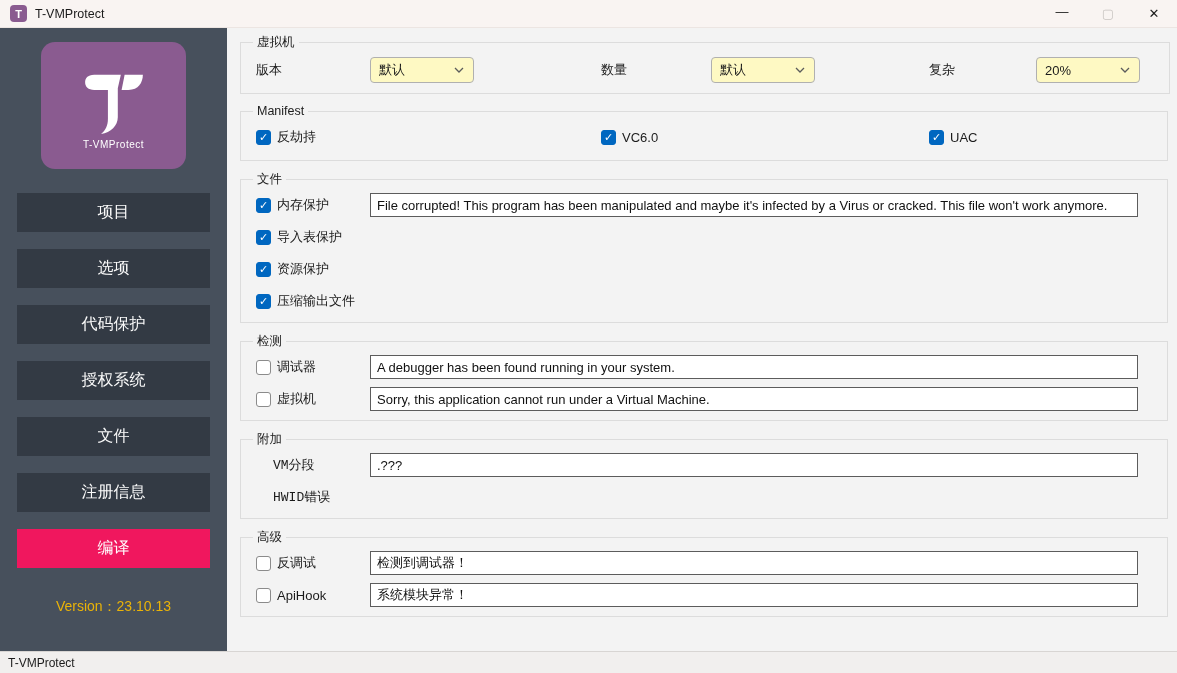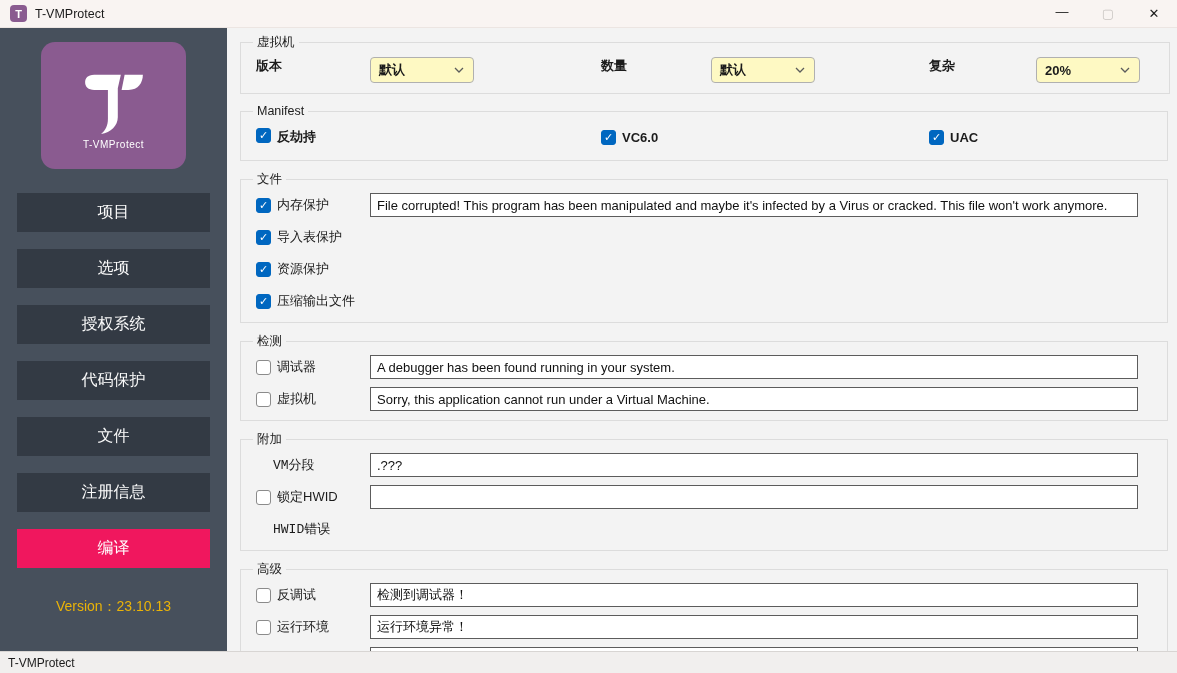--- a/index.html
+++ b/index.html
@@ -77,21 +77,21 @@
   .cb.checked{background:var(--checkbox-blue);border-color:var(--checkbox-blue);}
   .cb .tick{display:none;color:#fff;font-size:11px;line-height:1;}
   .cb.checked .tick{display:block;}
   .textbox{
     flex:1;height:24px;border:1px solid #5c5c5c;background:#fff;
     font-family:"Liberation Sans","DejaVu Sans",sans-serif;font-size:13px;
     padding:0 6px;color:#111;min-width:0;
   }
   
   .cols3{display:grid;grid-template-columns:345px 328px 1fr;align-items:center;height:36px;}
-  .cols3 .cell{display:flex;align-items:flex-start;font-weight:bold;}
+  .cols3 .cell{display:flex;align-items:center;}
   .cols3 .cell .lbl{width:117px;flex:none;padding-left:3px;}
   .cols3 .cell.c2 .lbl{width:113px;}
   .cols3 .cell.c3 .lbl{width:110px;}
   .select{
     width:104px;height:26px;background:#fef9c3;border:1px solid #b0b0b0;border-radius:4px;
     display:flex;align-items:center;padding:0 8px;cursor:pointer;
   }
   .select .sel-val{flex:1;font-size:13px;}
   .select svg{width:12px;height:12px;flex:none;stroke:#5c5c5c;}
   .chk-cell{display:flex;align-items:center;gap:6px;padding-left:3px;}
@@ -126,22 +126,22 @@
     <div class="logo-card">
       <svg viewBox="0 0 100 100">
         <path fill="#ffffff" d="M24 18 C15 18 12 23 12 28 C12 34 16 38 24 38 L42 38 L42 76 C42 85 39 91 33 96 C46 94 55 85 55 74 L55 38 L55 36 L59 18 Z"></path>
         <path fill="#ffffff" d="M64 18 L88 18 C88 28 82 38 69 38 L60 38 Z"></path>
       </svg>
       <div class="logo-label">T-VMProtect</div>
     </div>
     <div class="nav" style="margin-top:24px;">
       <div class="nav-btn">项目</div>
       <div class="nav-btn">选项</div>
+      <div class="nav-btn">代码保护</div>
       <div class="nav-btn">授权系统</div>
-      <div class="nav-btn">代码保护</div>
       <div class="nav-btn">文件</div>
       <div class="nav-btn">注册信息</div>
       <div class="nav-btn compile">编译</div>
     </div>
     <div class="version">Version：23.10.13</div>
   </div>
 
   <div class="main">
 
     <fieldset>
@@ -258,48 +258,34 @@
 
     <fieldset>
       <legend>附加</legend>
       <div class="row">
         <span class="row-label plain">
           <span>VM分段</span>
         </span>
         <input class="textbox" type="text" value=".???" style="">
       </div>
       <div class="row">
-        <span class="row-label">
-          <span class="cb"></span>
-          <span>锁定HWID</span>
-        </span>
-        <input class="textbox" type="text" value="" style="">
-      </div>
-      <div class="row">
         <span class="row-label plain">
           <span>HWID错误</span>
         </span>
       </div>
     </fieldset>
 
     <fieldset>
       <legend>高级</legend>
       <div class="row">
         <span class="row-label">
           <span class="cb"></span>
           <span>反调试</span>
         </span>
         <input class="textbox" type="text" value="检测到调试器！" style="">
-      </div>
-      <div class="row">
-        <span class="row-label">
-          <span class="cb"></span>
-          <span>运行环境</span>
-        </span>
-        <input class="textbox" type="text" value="运行环境异常！" style="">
       </div>
       <div class="row">
         <span class="row-label">
           <span class="cb"></span>
           <span>ApiHook</span>
         </span>
         <input class="textbox" type="text" value="系统模块异常！" style="">
       </div>
     </fieldset>
 

